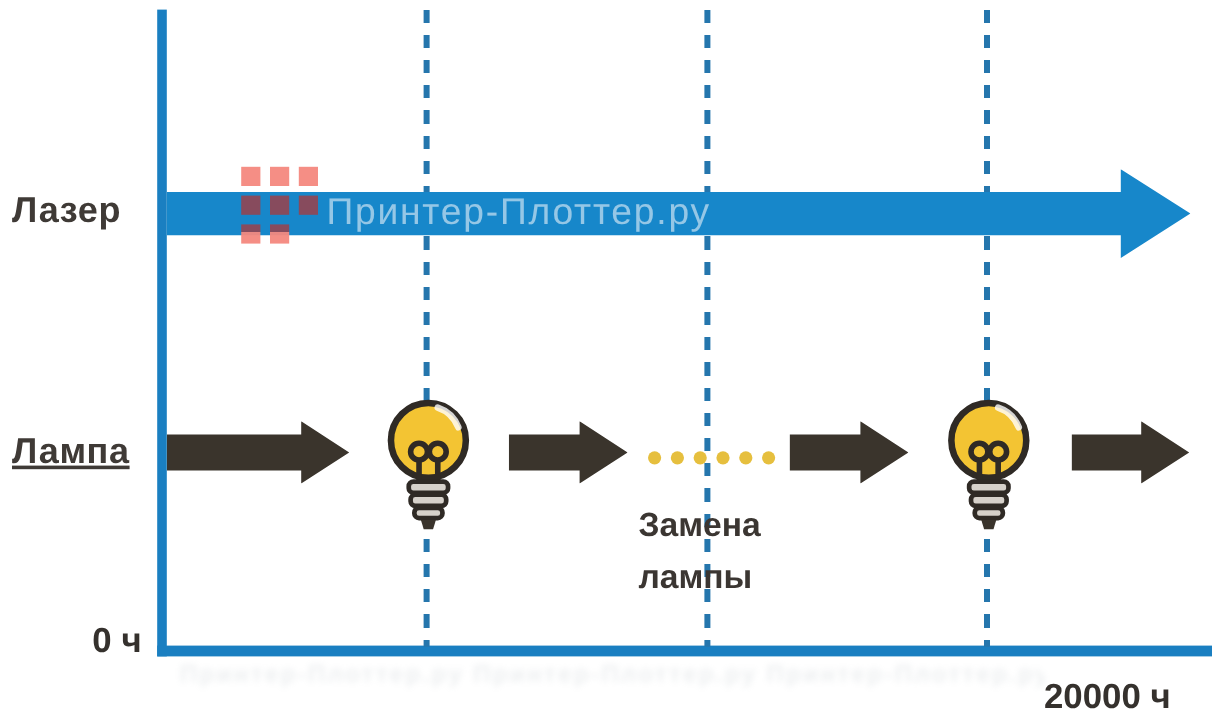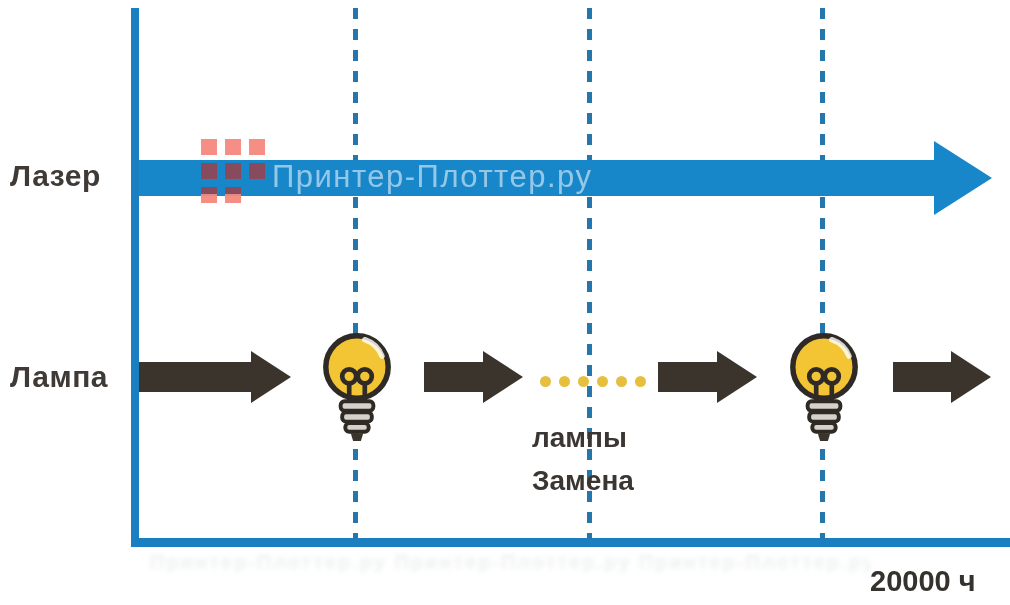--- a/index.html
+++ b/index.html
@@ -16,21 +16,21 @@
     background:repeating-linear-gradient(to bottom,#2576ad 0 11px,transparent 11px 21px);
     z-index:1;
   }
   .dash-1{left:353px;} .dash-2{left:587px;} .dash-3{left:820px;}
   
   .row-label{
     position:absolute;left:10px;color:#3f3a36;font-size:30px;font-weight:600;
     letter-spacing:0.5px;z-index:2;
   }
   .label-laser{top:159px;}
-  .label-lamp{top:360px;}
+  .label-lamp{top:360px;text-decoration:underline;}
   
   .tick-label{position:absolute;color:#35312d;font-weight:700;font-size:29px;z-index:2;}
   .tick-zero{left:40px;top:518px;width:78px;text-align:right;}
   .tick-end{left:870px;top:565px;width:135px;text-align:left;}
   
   .svg-abs{position:absolute;z-index:2;}
   
   .bulb{position:absolute;top:328px;width:78px;height:117px;z-index:3;}
   .bulb-1{left:318px;} .bulb-2{left:785px;}
   
@@ -70,20 +70,21 @@
   <div class="dash-line dash-1"></div>
   <div class="dash-line dash-2"></div>
   <div class="dash-line dash-3"></div>
 
   <div class="axis-y"></div>
   <div class="axis-x"></div>
 
   <div class="row-label label-laser">Лазер</div>
   <div class="row-label label-lamp">Лампа</div>
 
+  <div class="tick-label tick-zero">0 ч</div>
   <div class="tick-label tick-end">20000 ч</div>
 
   <svg class="svg-abs" style="left:139px;top:141px;" width="853" height="74" viewBox="0 0 853 74">
     <polygon points="0,19 795,19 795,0 853,37 795,74 795,55 0,55" fill="#1787ca"></polygon>
   </svg>
 
   <svg class="svg-abs" style="left:139px;top:351px;" width="152" height="52" viewBox="0 0 152 52">
     <polygon points="0,11 112,11 112,0 152,26 112,52 112,41 0,41" fill="#3a342c"></polygon>
   </svg>
   <svg class="svg-abs" style="left:424px;top:351px;" width="99" height="52" viewBox="0 0 99 52">
@@ -124,22 +125,22 @@
   <div class="dots">
     <span></span>
       <span></span>
       <span></span>
       <span></span>
       <span></span>
       <span></span>
   </div>
 
   <div class="annotation">
+    <div>Замена</div>
     <div>лампы</div>
-    <div>Замена</div>
   </div>
 
   <div class="logo">
     <i class="sq-salmon c0 r0"></i>
       <i class="sq-salmon c1 r0"></i>
       <i class="sq-salmon c2 r0"></i>
     <i class="sq-maroon c0 r1"></i>
       <i class="sq-maroon c1 r1"></i>
       <i class="sq-maroon c2 r1"></i>
     <i class="sq-split c0 r2"></i>

